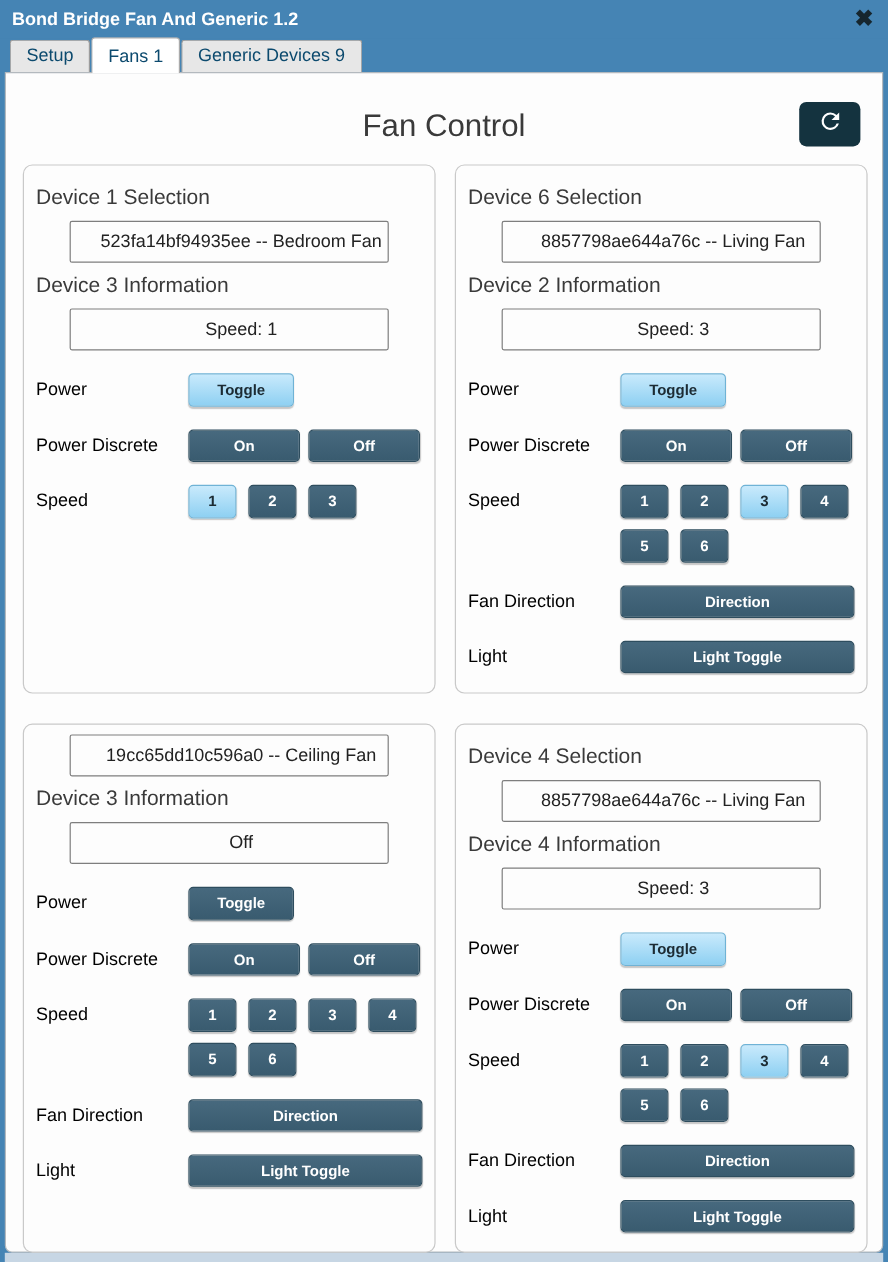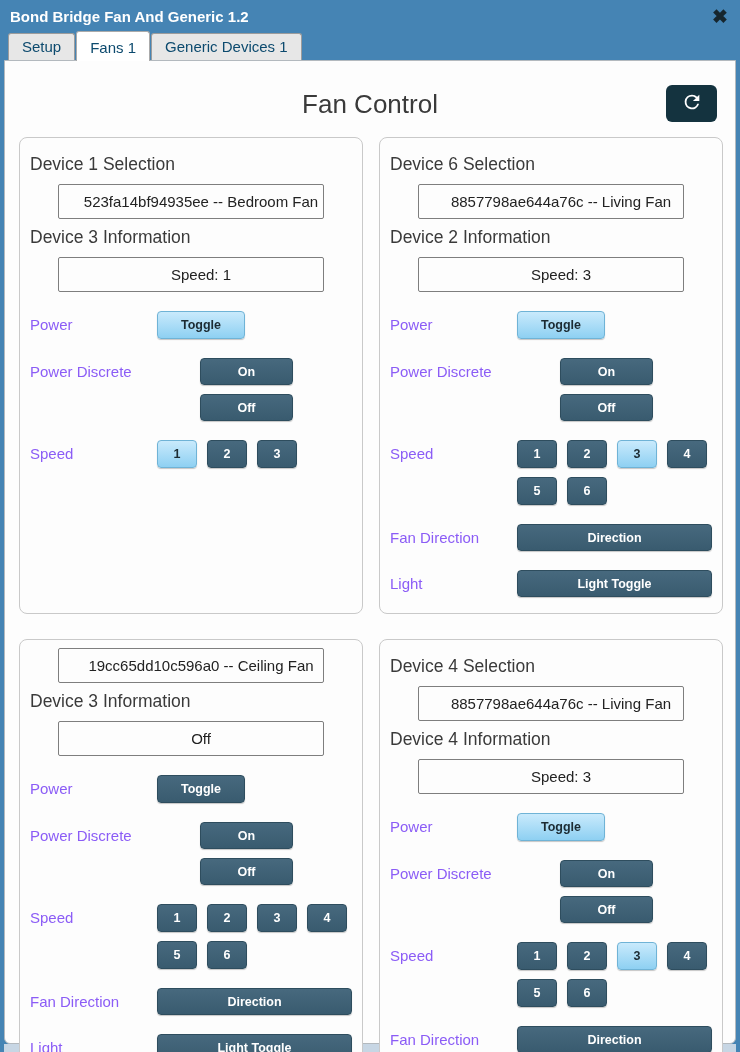--- a/index.html
+++ b/index.html
@@ -138,30 +138,30 @@
   }
   .ctrl-row {
     display: flex;
     align-items: flex-start;
     margin-top: 19px;
   }
   .ctrl-row .lbl {
     width: 127px;
     flex-shrink: 0;
     font-size: 15px;
-    color: #8b5cf6;
+    color: #000000;
     padding-top: 5px;
   }
   .controls {
     display: flex;
     flex-wrap: wrap;
     gap: 9px 10px;
     max-width: 200px;
   }
-  .controls.onoff-row { gap: 9px 7px; max-width: none; margin-left: 43px; }
+  .controls.onoff-row { gap: 9px 7px; max-width: none; }
   .btn {
     background: linear-gradient(#47697e, #395b6f);
     border: 1px solid #2e4d5e;
     border-radius: 4px;
     color: #ffffff;
     font-weight: bold;
     font-size: 12.5px;
     height: 28px;
     display: flex;
     align-items: center;
@@ -184,21 +184,21 @@
 <body>
 
 <div class="titlebar">
   <span class="title">Bond Bridge Fan And Generic 1.2</span>
   <span class="close-btn">✖</span>
 </div>
 
 <div class="tabbar">
   <div class="tab">Setup</div>
   <div class="tab active">Fans 1</div>
-  <div class="tab">Generic Devices 1</div>
+  <div class="tab">Generic Devices 9</div>
 </div>
 
 <div class="window-content">
 
   <div class="page-header">
     <div class="page-title">Fan Control</div>
     <div class="refresh-btn">
       <span>
         <svg viewBox="0 0 24 24" width="22" height="22">
           <path fill="#ffffff" d="M17.65 6.35A7.96 7.96 0 0 0 12 4a8 8 0 1 0 7.73 10h-2.08A6 6 0 1 1 12 6c1.66 0 3.14.69 4.22 1.78L13 11h7V4l-2.35 2.35z"></path>

